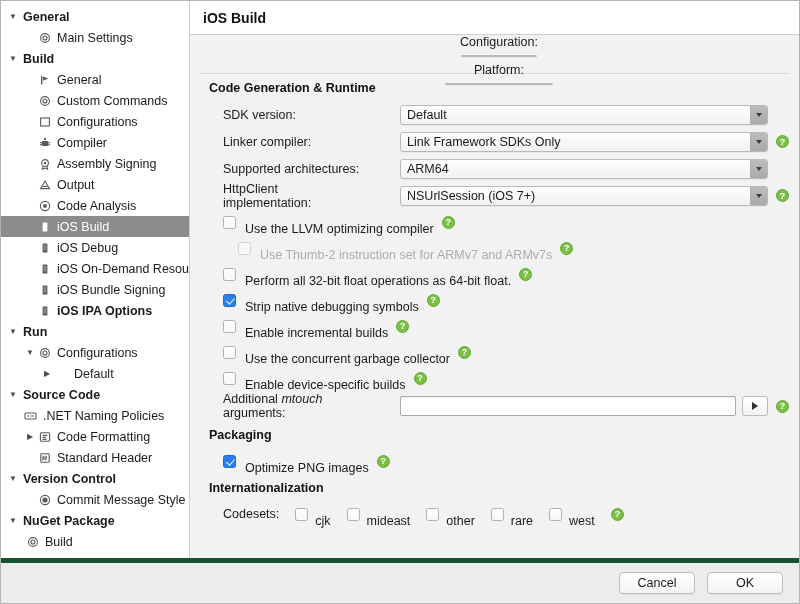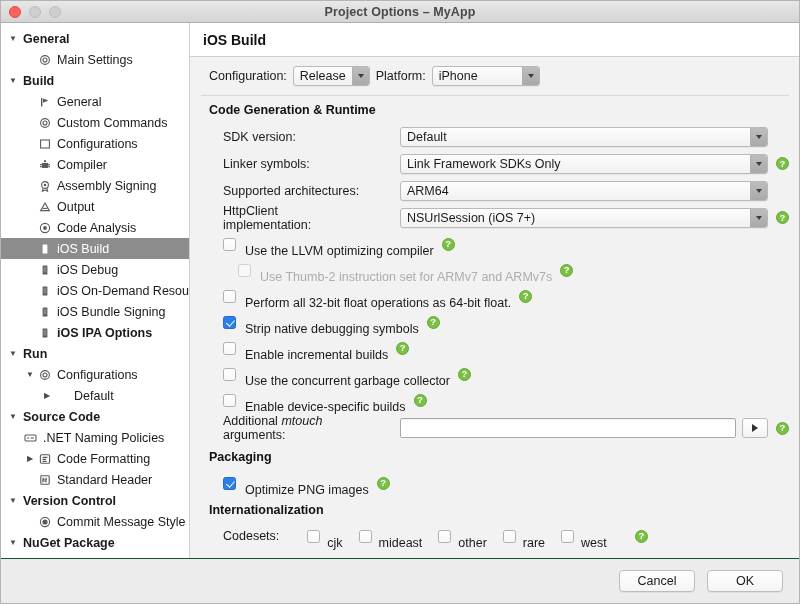--- a/index.html
+++ b/index.html
@@ -78,21 +78,21 @@
     display: flex; align-items: center;
     padding-left: 13px;
   }
   .panel-title { font-size: 14px; font-weight: bold; color: #111; }
   .panel-scroll {
     flex: 1 1 auto; overflow: hidden; position: relative;
     padding: 0 10px 0 11px;
   }
   .toolbar-row {
     display: flex; align-items: center; gap: 6px;
-    height: 38px; padding-left: 8px;
+    height: 38px; padding-left: 8px; flex-direction: column;
   }
   .fld-label { font-size: 12.5px; color: #1a1a1a; }
   .sep-line { height: 1px; background: #d8d8d8; margin: 0 0 0 0; }
 
   
   .popup {
     display: inline-flex; align-items: stretch;
     height: 20px;
     background: linear-gradient(to bottom, #fdfdfd 0%, #f1f1f1 100%);
     border: 1px solid #b9b9b9; border-radius: 3px;
@@ -183,58 +183,50 @@
     display: flex; align-items: center; justify-content: center;
   }
   .mini-btn i {
     display: block; width: 0; height: 0;
     border-top: 4px solid transparent;
     border-bottom: 4px solid transparent;
     border-left: 6px solid #2f2f2f;
   }
   .codesets-row {
     display: flex; align-items: center; height: 26px;
-    padding-left: 22px; gap: 12px;
+    padding-left: 22px; gap: 0;
   }
   .cs-label { font-size: 12.5px; color: #1a1a1a; padding-right: 16px; }
   .cs-item { display: flex; align-items: center; margin-right: 16px; }
   .cs-item .cb-lbl { padding-left: 7px; }
   em.it { font-style: italic; }
 
   
   .footer {
     height: 45px; flex: 0 0 45px;
     background: #ececec;
-    border-top: 1px solid #14532d;
+    border-top: 5px solid #14532d;
     display: flex; align-items: center; justify-content: flex-end;
     padding-right: 16px; gap: 12px;
   }
   .btn {
     min-width: 76px; height: 22px;
     background: linear-gradient(to bottom, #ffffff 0%, #f4f4f4 100%);
     border: 1px solid #bdbdbd; border-radius: 4px;
     font-size: 12.5px; color: #1a1a1a;
     display: flex; align-items: center; justify-content: center;
     font-family: "Liberation Sans", sans-serif;
     box-shadow: 0 1px 0.5px rgba(0,0,0,0.05);
   }
 </style>
 </head>
 <body>
 
 <div class="window">
 
-  <div class="titlebar">
-    <div class="lights">
-      <span class="light close"></span>
-      <span class="light min"></span>
-      <span class="light max"></span>
-    </div>
-    <div class="title-text">Project Options – MyApp</div>
-  </div>
 
   <div class="body">
 
     <div class="sidebar" id="sidebar">
         <div class="tree-row group" style="padding-left: 6px;">
           <span class="disc">▼</span>
           <span class="lbl">General</span>
         </div>
         <div class="tree-row" style="padding-left: 23px;">
           <span class="disc spacer">▼</span>
@@ -488,21 +480,21 @@
                 <div class="popup wide">
                   <span class="pv">Default</span>
                   <span class="parrow">
                     <i></i>
                   </span>
                 </div>
                 <div class="help hidden">?</div>
               </div>
             </div>
             <div class="form-row">
-              <div class="rl">Linker symbols:</div>
+              <div class="rl">Linker compiler:</div>
               <div class="rf">
                 <div class="popup wide">
                   <span class="pv">Link Framework SDKs Only</span>
                   <span class="parrow">
                     <i></i>
                   </span>
                 </div>
                 <div class="help">?</div>
               </div>
             </div>

